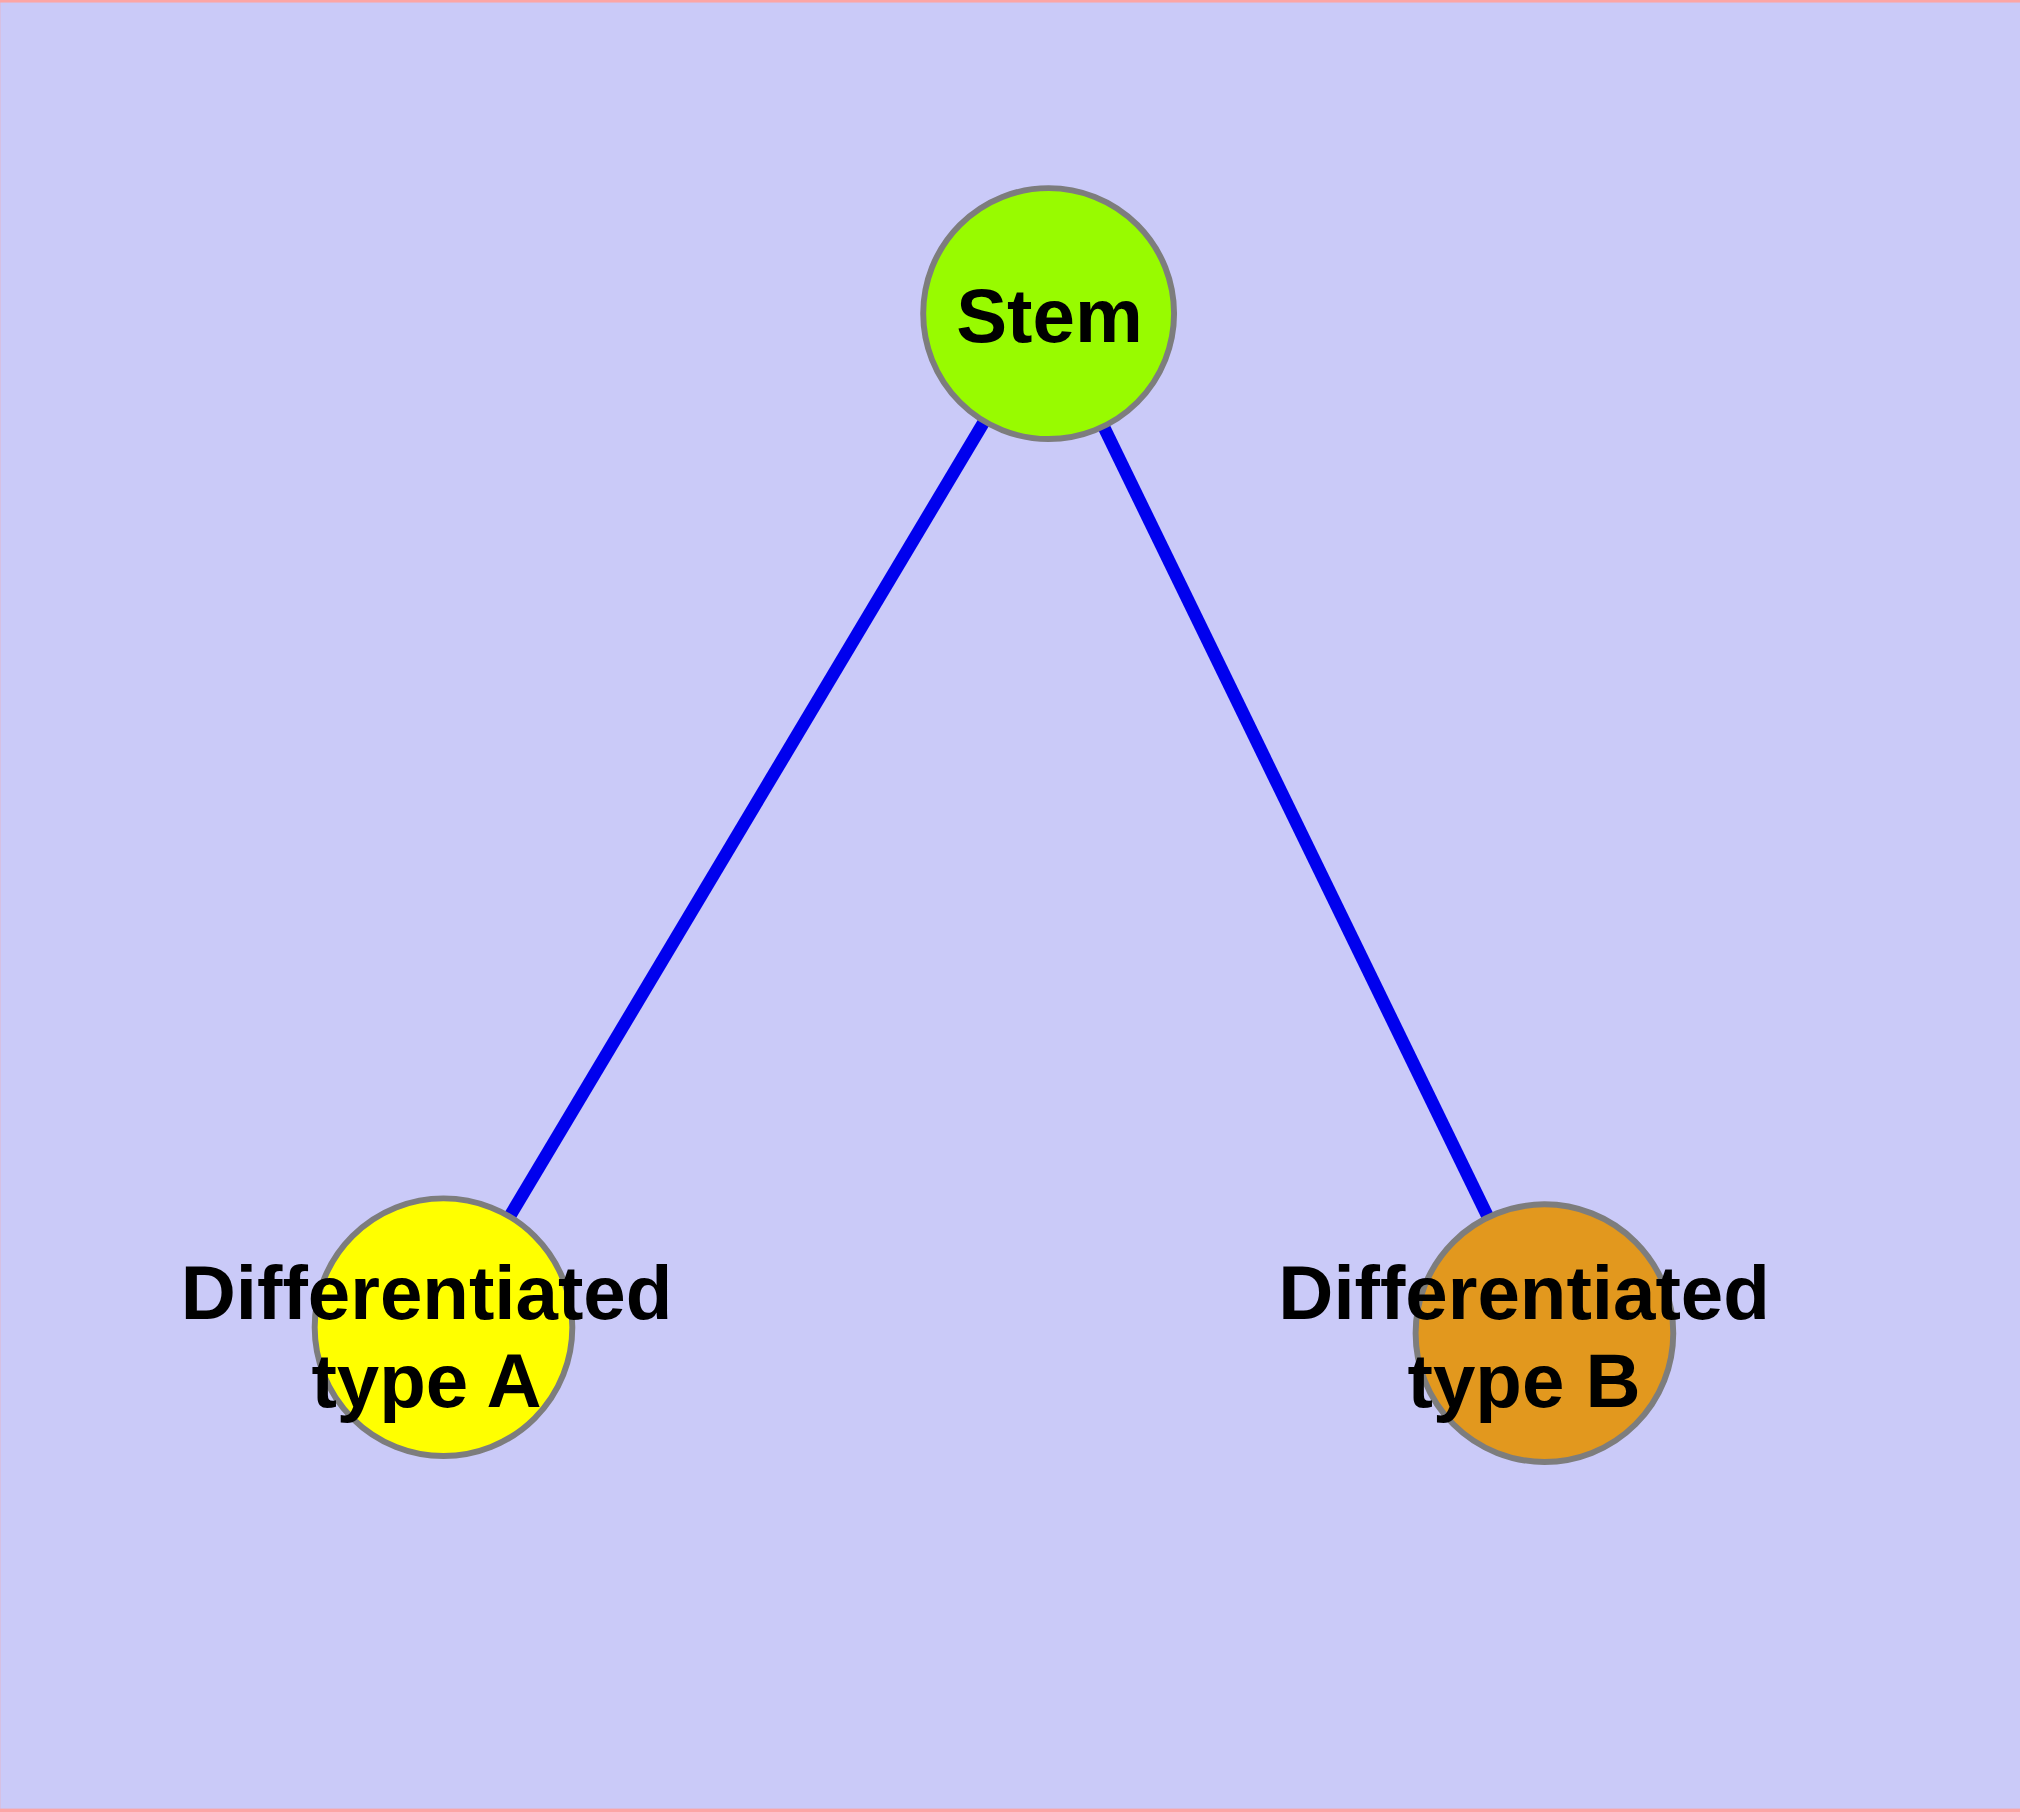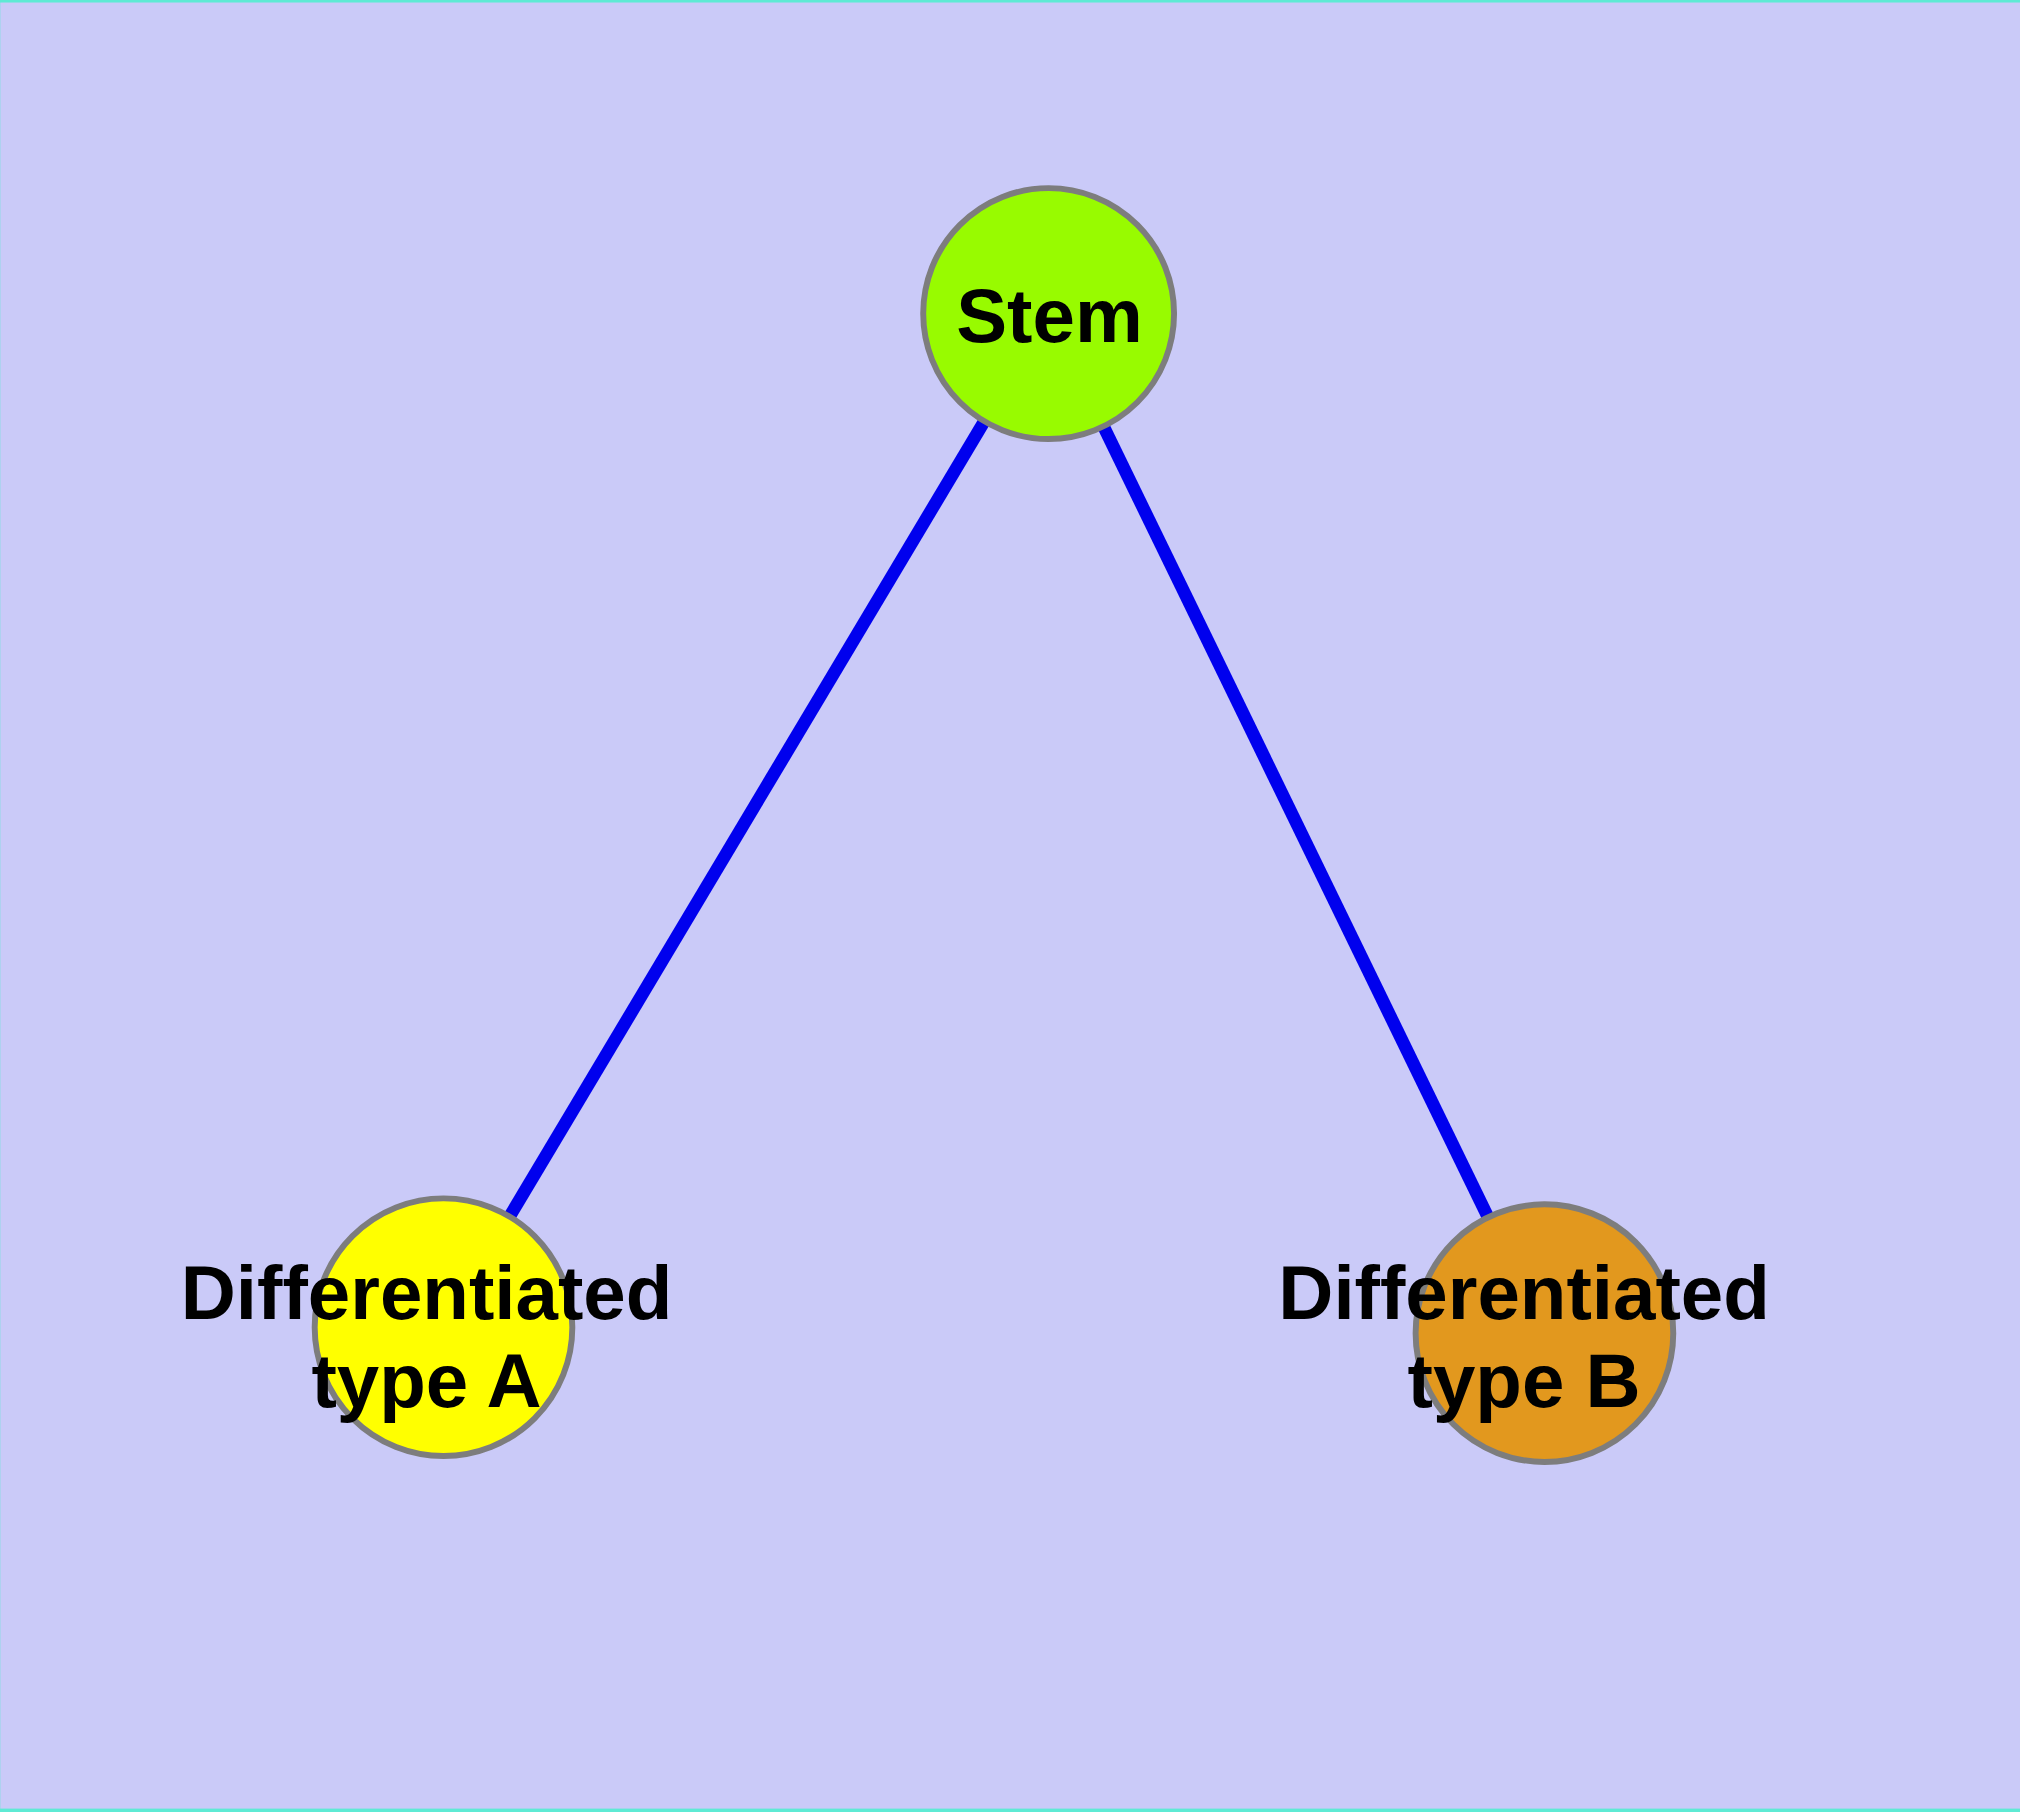--- a/index.html
+++ b/index.html
@@ -4,21 +4,21 @@
 <style>
   html, body {
     margin: 0;
     padding: 0;
     background: #ffffff;
   }
   .canvas {
     position: relative;
     width: 2021px;
     height: 1812px;
-    background: #5eead4;
+    background: #fca5a5;
     overflow: hidden;
   }
   svg {
     display: block;
   }
   .node-label {
     font-family: "Liberation Sans", "DejaVu Sans", sans-serif;
     font-weight: bold;
     font-size: 90px;
   }

